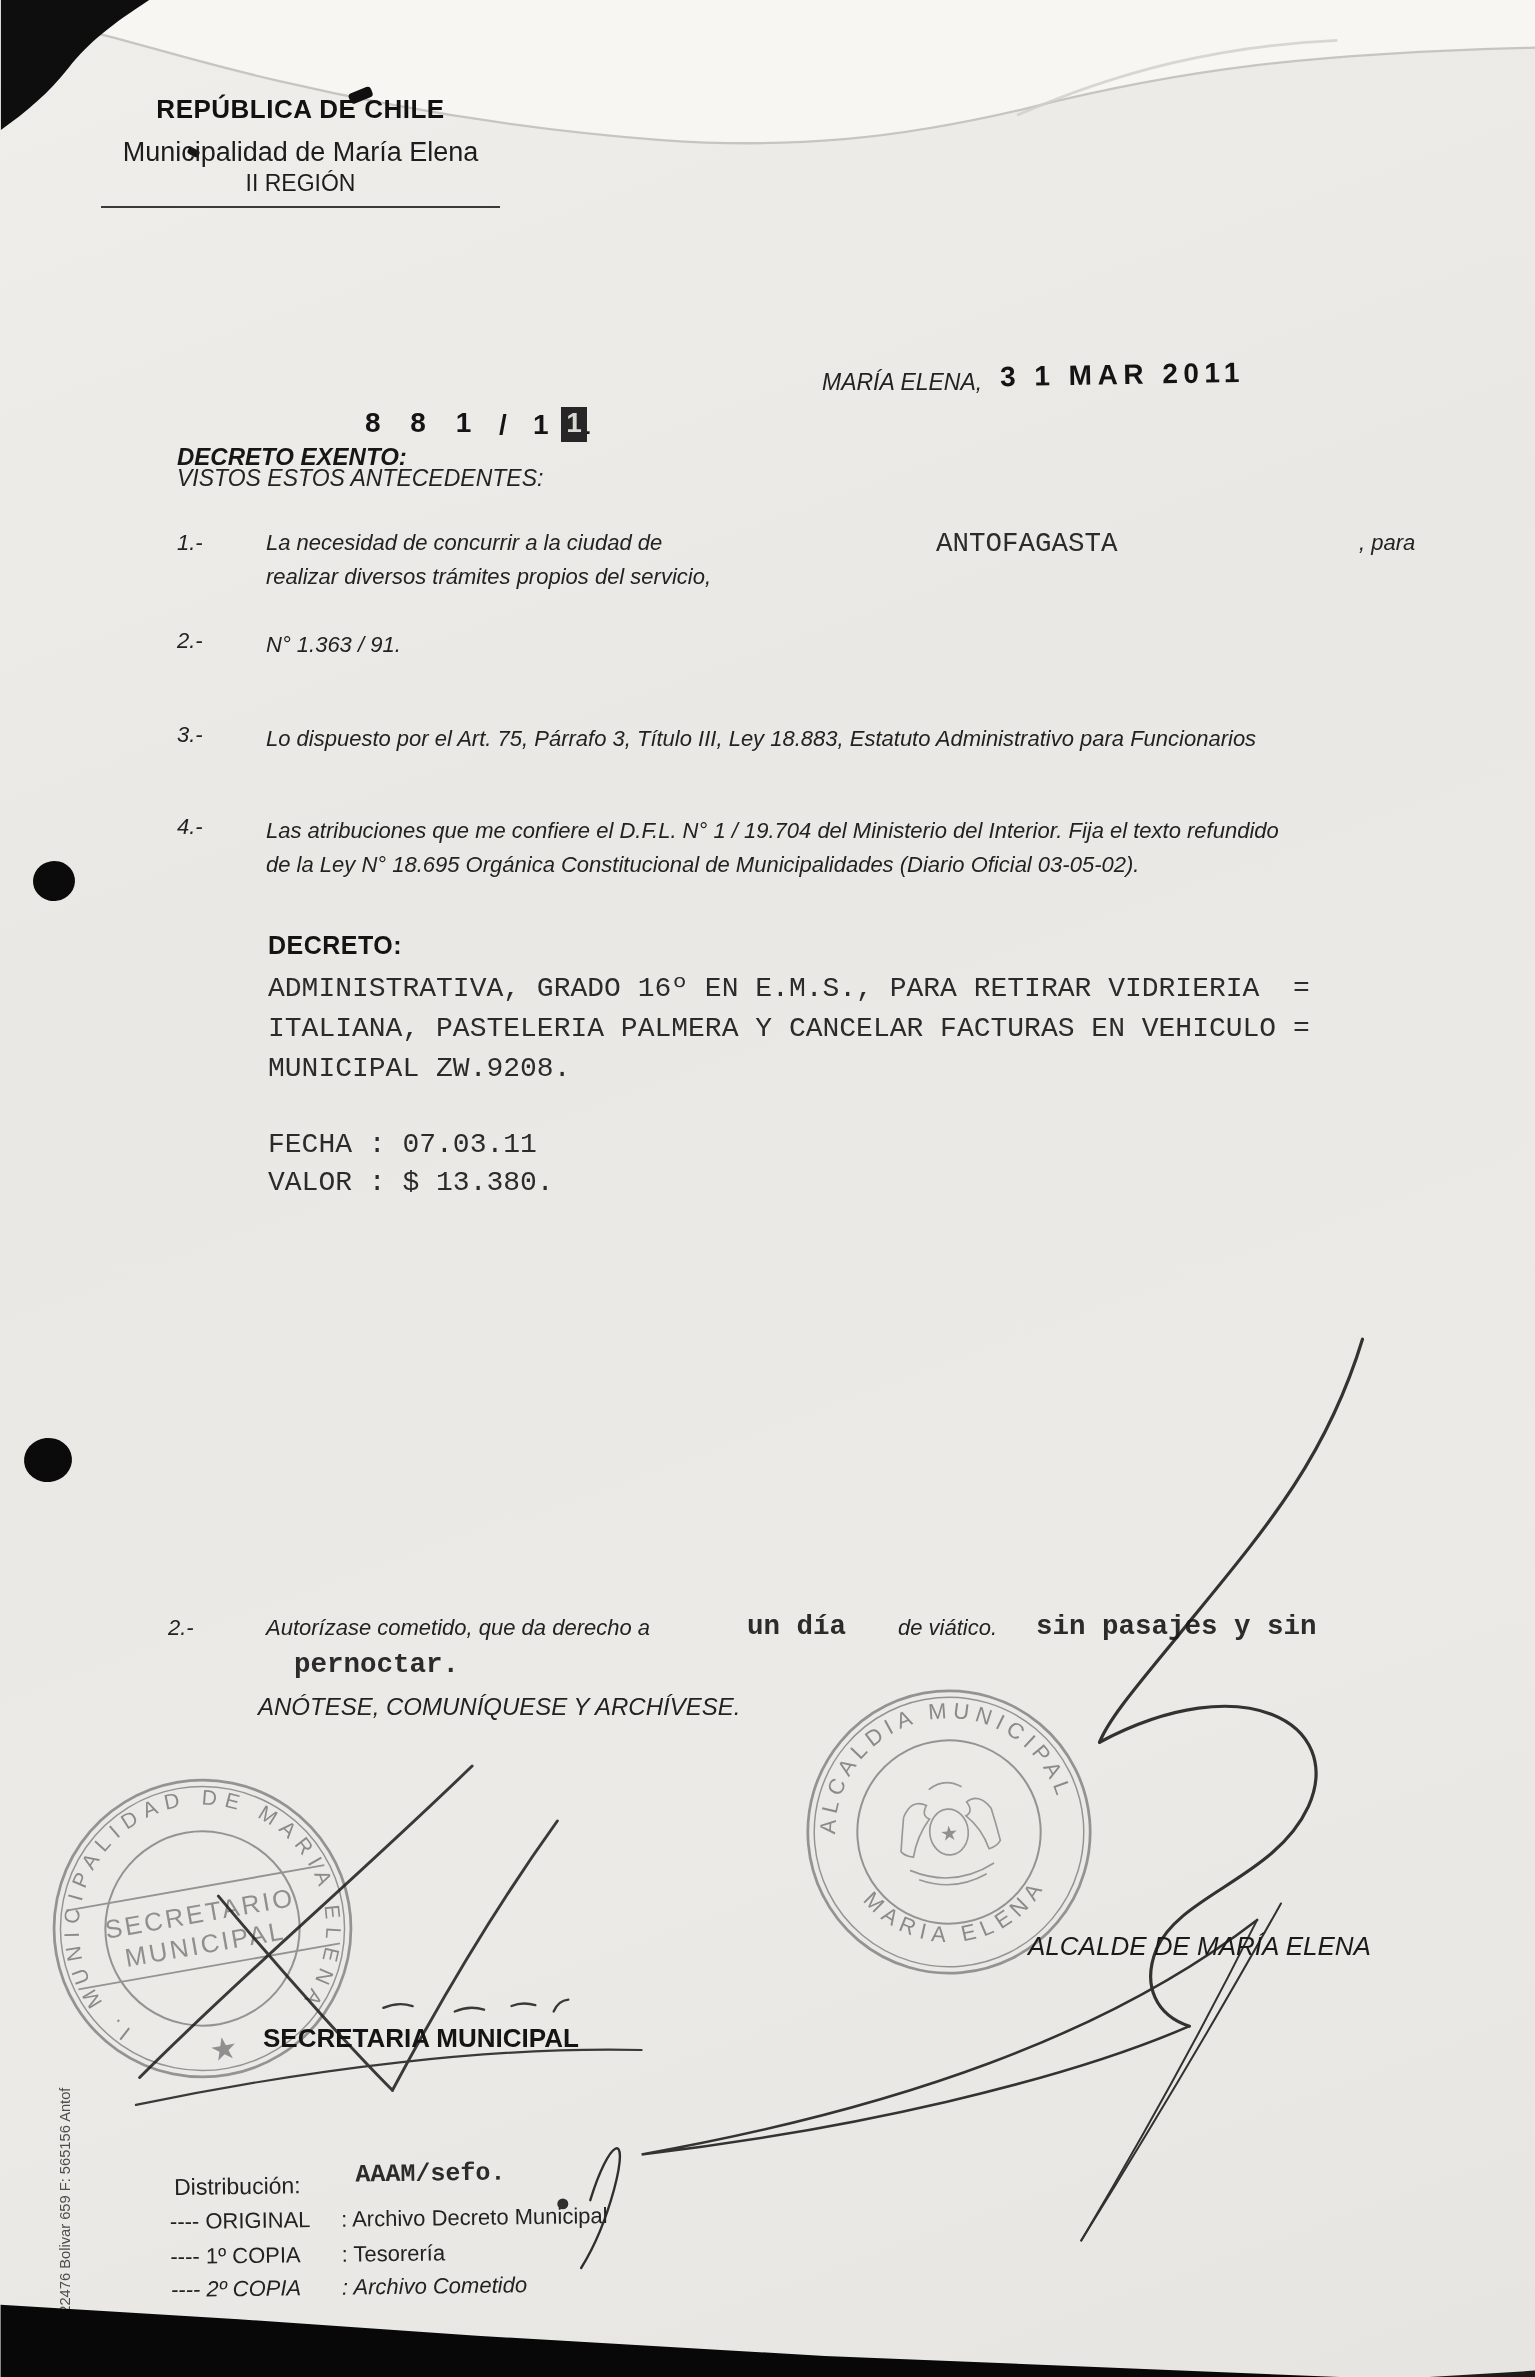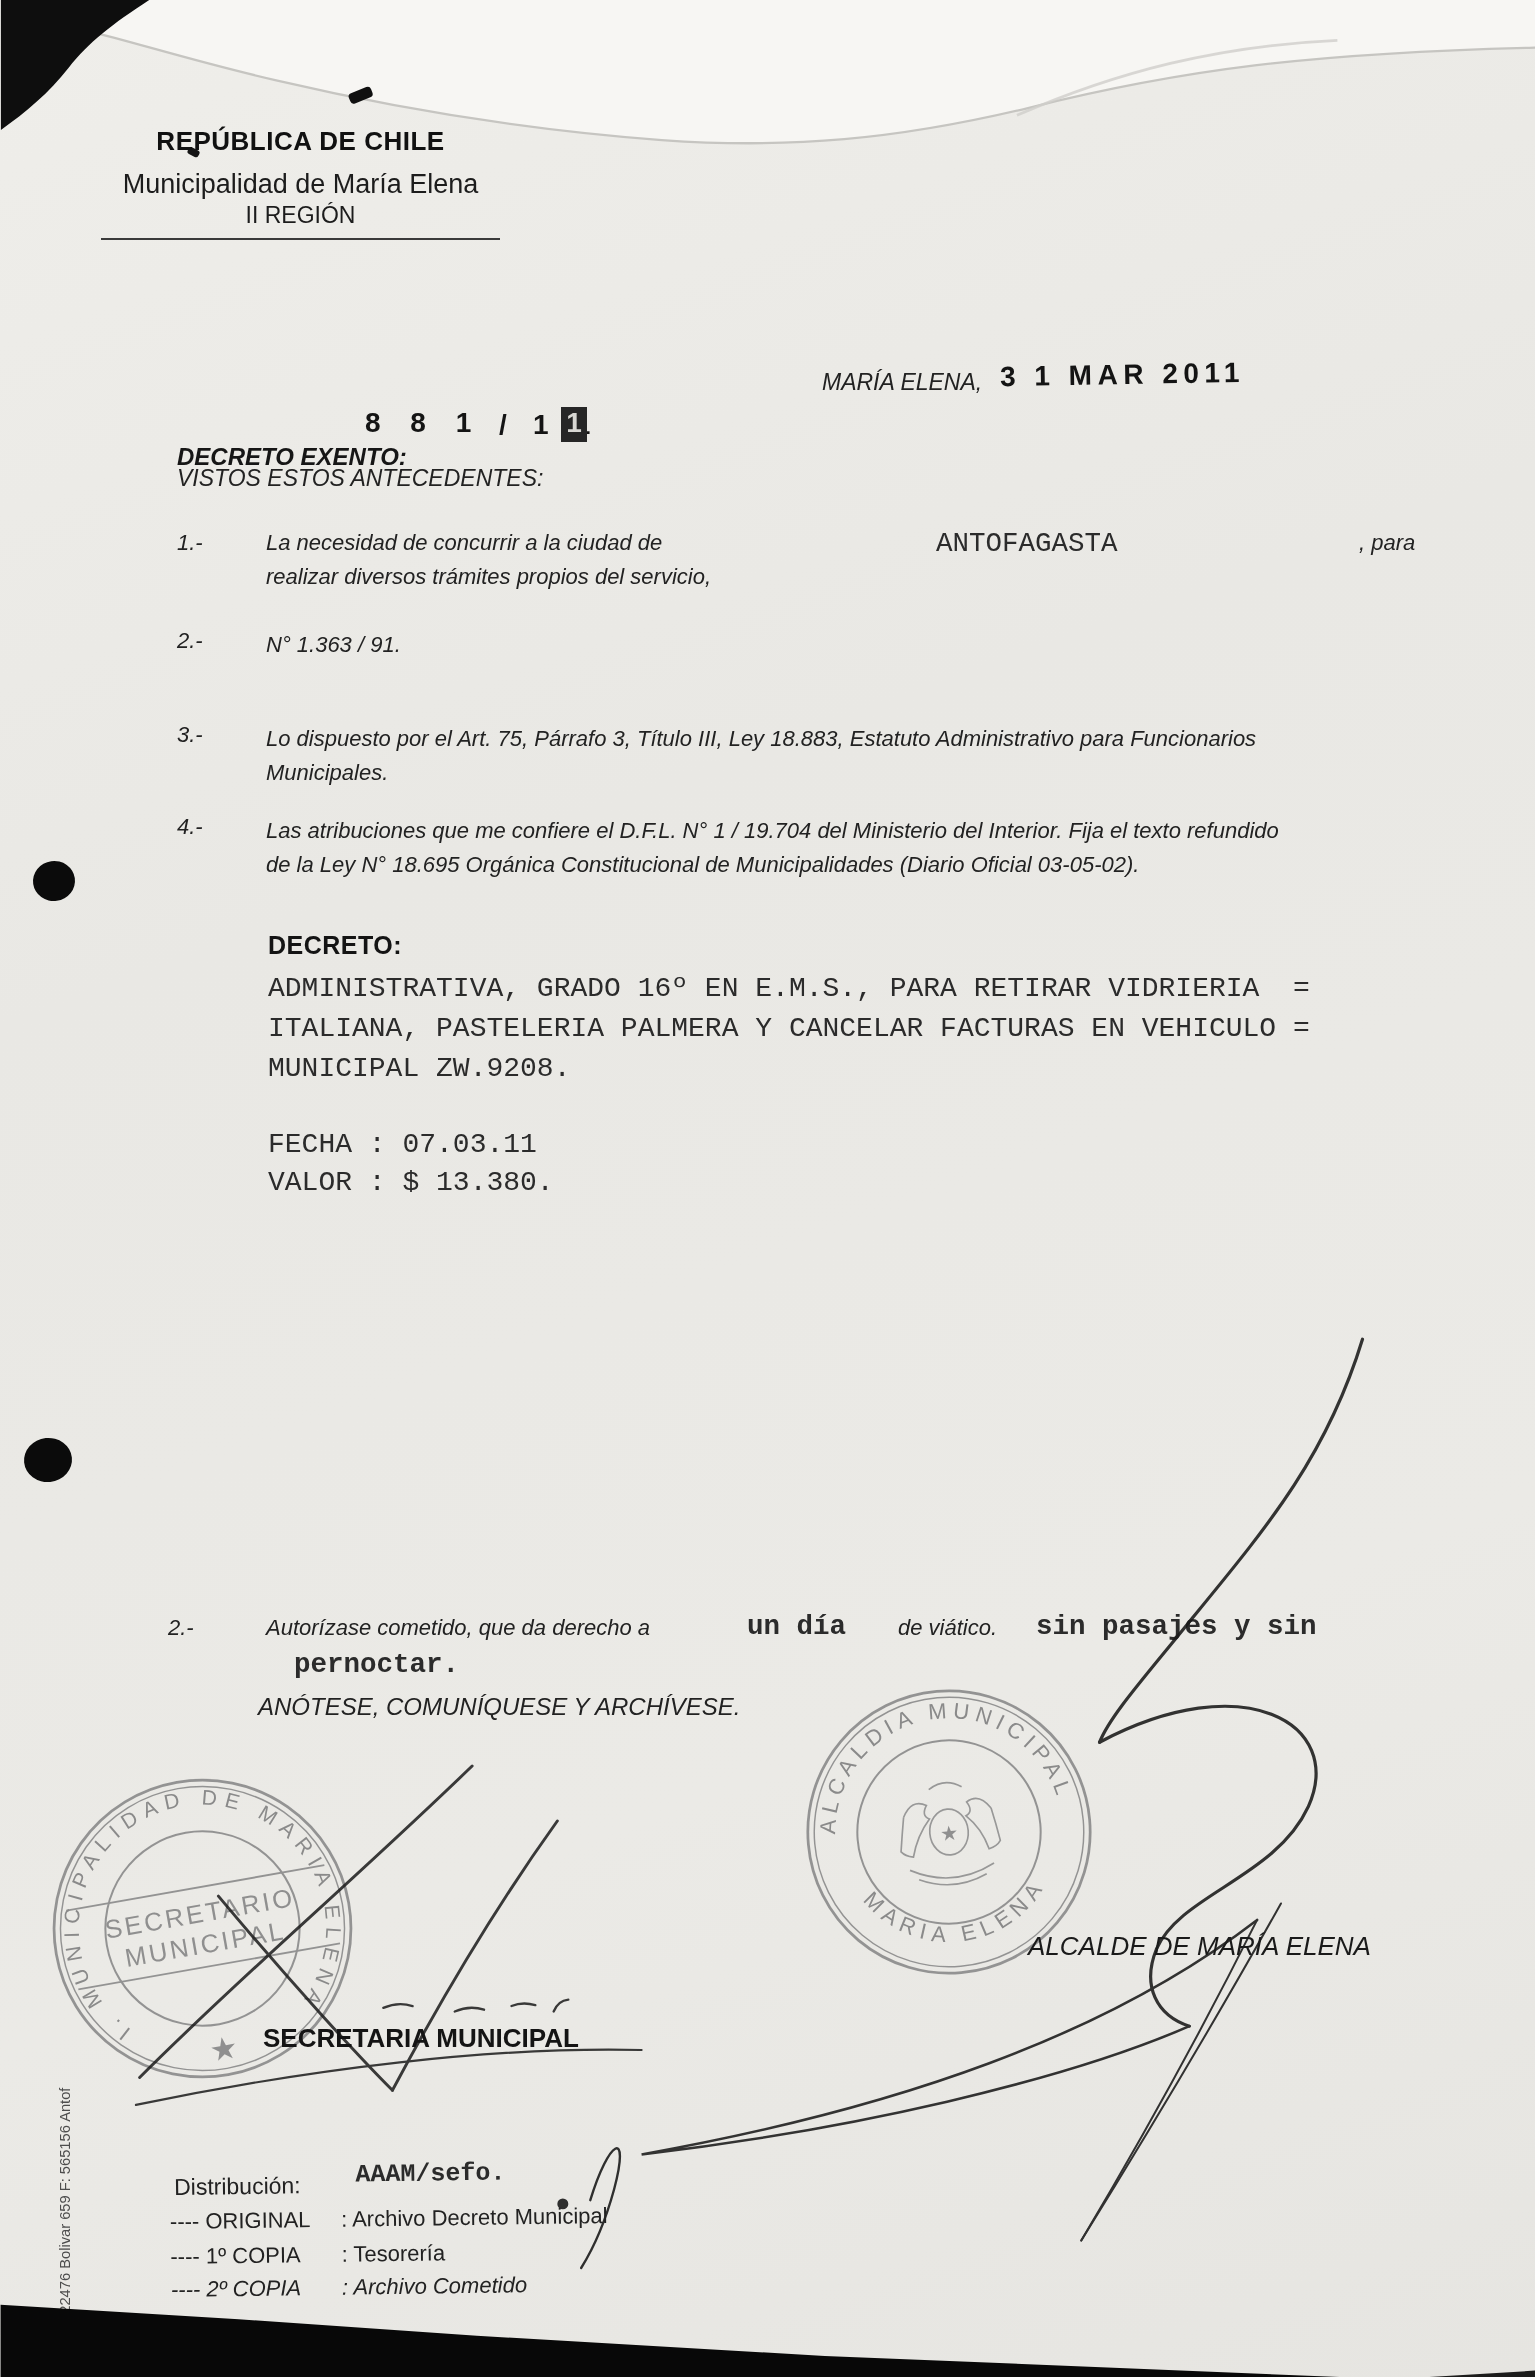--- a/index.html
+++ b/index.html
@@ -24,21 +24,21 @@
   <svg class="abs" style="left:0;top:0;" width="1536" height="238" viewBox="0 0 1676 260">
     <path d="M0,0 L1676,0 L1676,52 C1430,58 1290,76 1122,118 C980,152 862,163 722,153 C562,141 422,116 302,88 C222,70 152,48 96,34 L0,0 Z" fill="#f7f6f3"></path>
     <path d="M96,34 C152,48 222,70 302,88 C422,116 562,141 722,153 C862,163 980,152 1122,118 C1290,76 1430,58 1676,52" fill="none" stroke="#c6c5c1" stroke-width="2.5"></path>
     <path d="M0,0 L162,0 C122,26 96,46 74,74 C52,102 28,122 0,142 Z" fill="#0e0e0e"></path>
     <path d="M1110,126 C1220,78 1330,50 1460,44" fill="none" stroke="#cfcecb" stroke-width="3" opacity="0.8"></path>
     <rect x="380" y="98" width="26" height="12" rx="4" fill="#101010" transform="rotate(-22 393 104)"></rect>
     <rect x="204" y="162" width="13" height="8" rx="3" fill="#151515" transform="rotate(28 210 166)"></rect>
   </svg>
 
   <div class="abs" style="left:101px;top:94px;width:399px;text-align:center;border-bottom:2.7px solid #3a3a3a;padding-bottom:9.2px;">
-    <div class="b" style="font-size:26px;letter-spacing:0.5px;color:#111;margin-top:32px;">REPÚBLICA DE CHILE</div>
+    <div class="b" style="font-size:26px;letter-spacing:0.5px;color:#111;">REPÚBLICA DE CHILE</div>
     <div style="font-size:27px;margin-top:12px;color:#1c1c1c;">Municipalidad de María Elena</div>
     <div style="font-size:23px;margin-top:1.8px;color:#1c1c1c;">II REGIÓN</div>
   </div>
 
   <div class="abs it" style="left:822px;top:369px;font-size:23px;font-style:italic;">MARÍA ELENA,</div>
   <div class="abs b" style="left:1000px;top:359px;font-size:28px;letter-spacing:5.5px;color:#141414;transform:rotate(-1deg);">3 1 MAR 2011</div>
 
   <div class="abs it b" style="left:177px;top:409px;font-size:24px;color:#161616;margin-top:34px;">DECRETO EXENTO:</div>
   <div class="abs b" style="left:365px;top:407px;font-size:28px;letter-spacing:11px;color:#141414;">8 8 1</div>
   <div class="abs b" style="left:499px;top:409px;font-size:28px;letter-spacing:9.2px;color:#141414;">/ 1 1</div>
@@ -58,21 +58,20 @@
     <span class="itemnum">2.-</span>
     <div class="itemtext">
       <div>N° 1.363 / 91.</div>
     </div>
   </div>
 
   <div class="abs" style="left:177px;top:722px;width:1264px;">
     <span class="itemnum">3.-</span>
     <div class="itemtext">
       <div>Lo dispuesto por el Art. 75, Párrafo 3, Título III, Ley 18.883, Estatuto Administrativo para Funcionarios</div>
-      <div>Municipales.</div>
     </div>
   </div>
 
   <div class="abs" style="left:177px;top:814px;width:1264px;">
     <span class="itemnum">4.-</span>
     <div class="itemtext">
       <div>Las atribuciones que me confiere el D.F.L. N° 1 / 19.704 del Ministerio del Interior. Fija el texto refundido</div>
       <div>de la Ley N° 18.695 Orgánica Constitucional de Municipalidades (Diario Oficial 03-05-02).</div>
     </div>
   </div>

